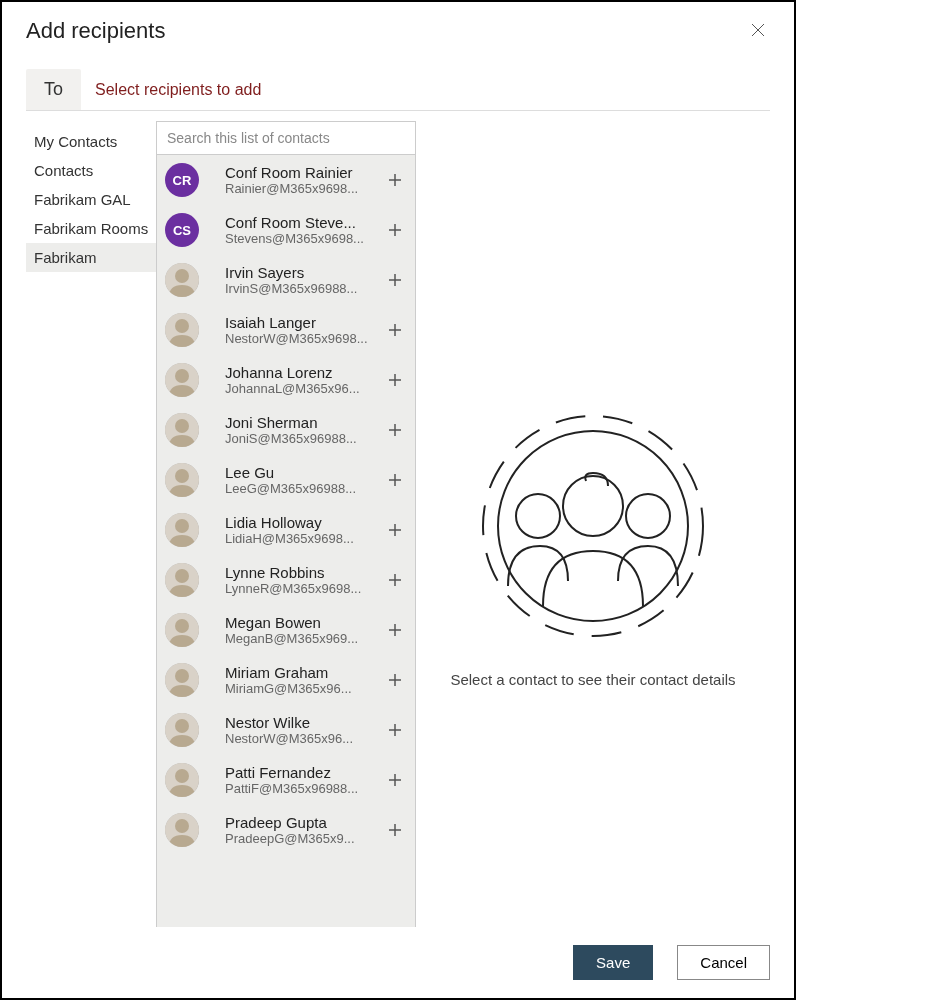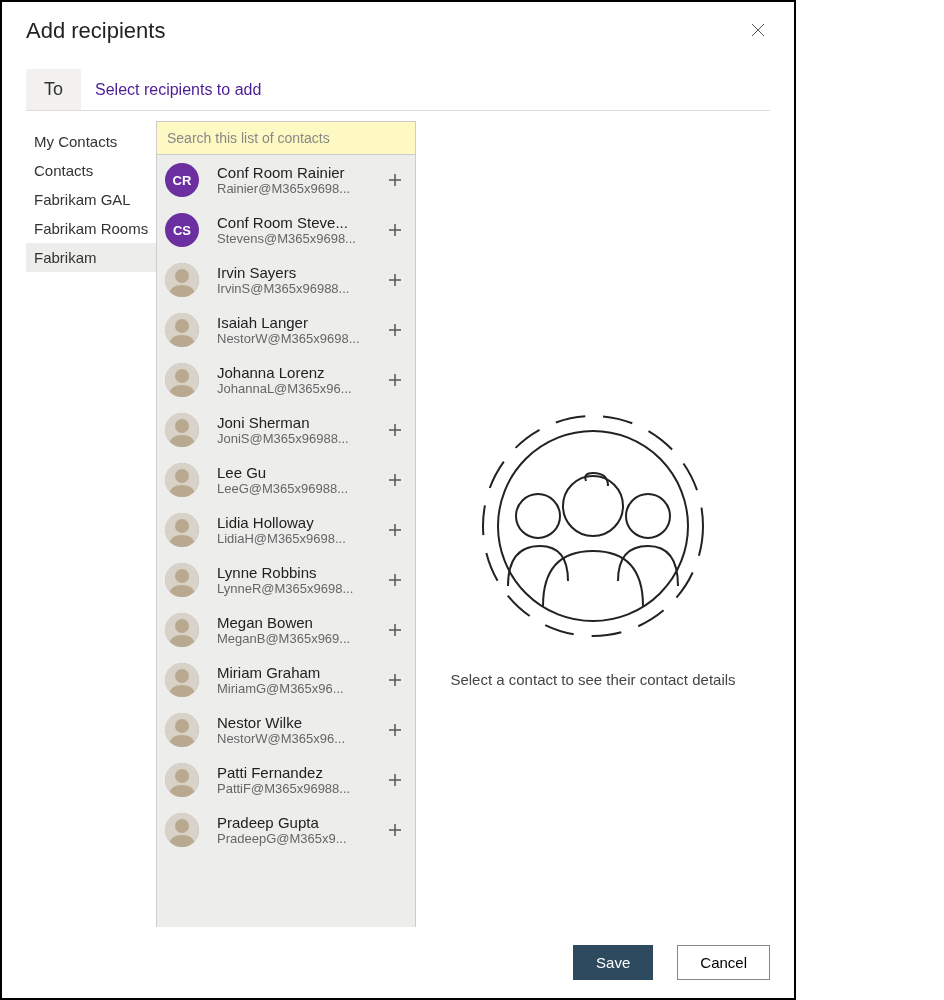--- a/index.html
+++ b/index.html
@@ -16,53 +16,53 @@
   .close svg { width:16px; height:16px; }
 
   .to-row {
     margin: 16px 24px 10px 24px; display:flex; align-items:center;
     border-bottom: 1px solid #ddd; padding-bottom: 0;
   }
   .to-chip {
     background:#f2f1ef; padding:10px 18px; font-size:18px; color:#333;
     border-top-left-radius:2px; border-top-right-radius:2px;
   }
-  .to-input { flex:1; padding:10px 14px; color:#4c1d95; font-size:16px; }
+  .to-input { flex:1; padding:10px 14px; color:#7f1d1d; font-size:16px; }
 
   .body-row {
     flex:1; display:flex; padding: 0 24px; overflow:hidden;
   }
   .sidebar {
     width: 130px; padding-top:6px;
   }
   .sidebar-item {
     padding: 6px 8px; font-size:15px; color:#333; cursor:pointer; white-space:nowrap;
   }
   .sidebar-item.selected { background:#ededeb; }
 
   .list-panel {
     width: 260px; display:flex; flex-direction:column; background:#ededeb;
     border:1px solid #ccc; border-bottom:none;
   }
   .search-box {
-    background:#fef9c3; padding:8px 10px; color:#888; font-size:14px; border-bottom:1px solid #ccc;
+    background:#ffffff; padding:8px 10px; color:#888; font-size:14px; border-bottom:1px solid #ccc;
   }
   .contacts { flex:1; overflow-y:auto; }
   .contact-row {
     display:flex; align-items:center; padding:8px 8px; cursor:pointer;
   }
   .avatar {
     width:34px; height:34px; border-radius:50%; flex-shrink:0;
     display:flex; align-items:center; justify-content:center;
     font-size:13px; font-weight:600; color:#fff;
     background: linear-gradient(135deg,#bbb,#999);
     overflow:hidden; position:relative;
   }
   .avatar .silhouette { width:100%; height:100%; }
-  .contact-text { flex:1; margin-left:18px; min-width:0; }
+  .contact-text { flex:1; margin-left:26px; min-width:0; }
   .contact-name { font-size:15px; color:#222; white-space:nowrap; overflow:hidden; text-overflow:ellipsis; }
   .contact-email { font-size:13px; color:#666; white-space:nowrap; overflow:hidden; text-overflow:ellipsis; }
   .add-btn {
     width:24px; height:24px; flex-shrink:0; color:#555; display:flex;
     align-items:center; justify-content:center; cursor:pointer; margin-left:4px;
   }
   .add-btn svg { width:16px; height:16px; }
 
   .details-panel {
     flex:1; display:flex; flex-direction:column; align-items:center; justify-content:center;

